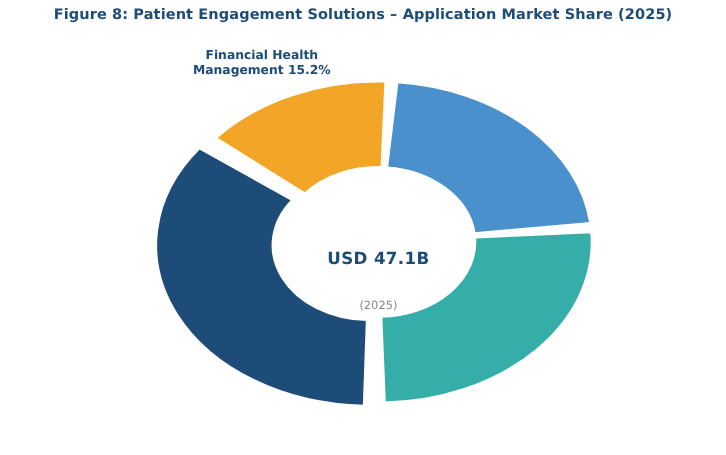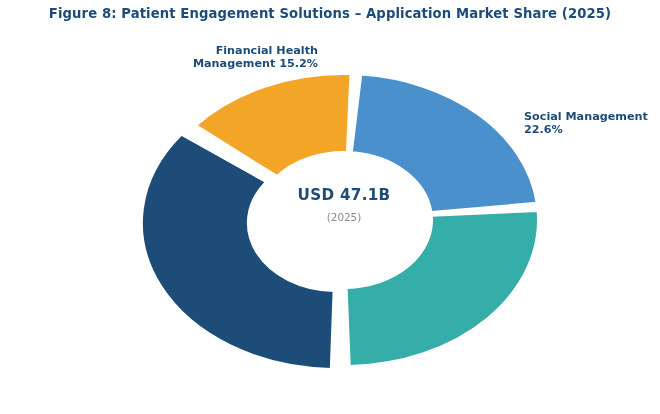--- a/index.html
+++ b/index.html
@@ -56,42 +56,43 @@
     font-weight: bold;
     color: #1E4C79;
     line-height: 13.4px;
     white-space: pre-line;
   }
   .callout.align-right { text-align: right; }
   .callout.align-left  { text-align: left; }
   .callout.align-center{ text-align: center; }
 
   
-  #label-financial { left: 158px; top: 44px;  width: 160px; text-align: right; }
+  #label-financial { left: 158px; top: 44px;  width: 160px; }
   #label-social    { left: 524px; top: 110px; width: 136px; }
   #label-home      { left: 460px; top: 338px; width: 148px; }
   #label-health    { left: 2px;   top: 248px; width: 146px; }
 
   .center-block {
     position: absolute;
     left: 244px;
     top: 186px;
     width: 200px;
     text-align: center;
     pointer-events: none;
   }
   .center-value {
     font-size: 15.2px;
     font-weight: bold;
     color: #1E4C79;
     letter-spacing: 0.3px;
     line-height: 18px;
+    margin-top: 40px;
   }
   .center-sub {
-    margin-top: 7px;
+    margin-top: 28px;
     font-size: 10.4px;
     color: #8a8a8a;
     line-height: 13px;
   }
 </style>
 </head>
 <body>
 
 <div id="figure">
 
@@ -117,18 +118,16 @@
   </div>
 
   <div class="center-block">
     <div class="center-value">USD 47.1B</div>
     <div class="center-sub">(2025)</div>
   </div>
 
   <div class="callout align-center" id="label-financial">Financial Health
 Management 15.2%</div>
 
-  <div class="callout align-left" id="label-social">Social Management
-22.6%</div>
 
 
 
 </div>
 
 </body></html>

